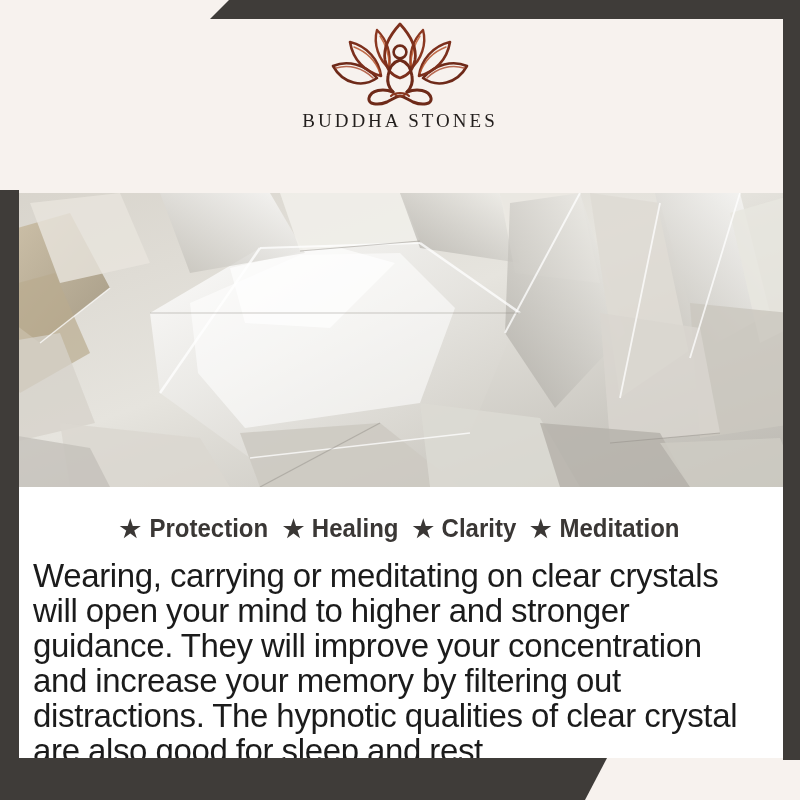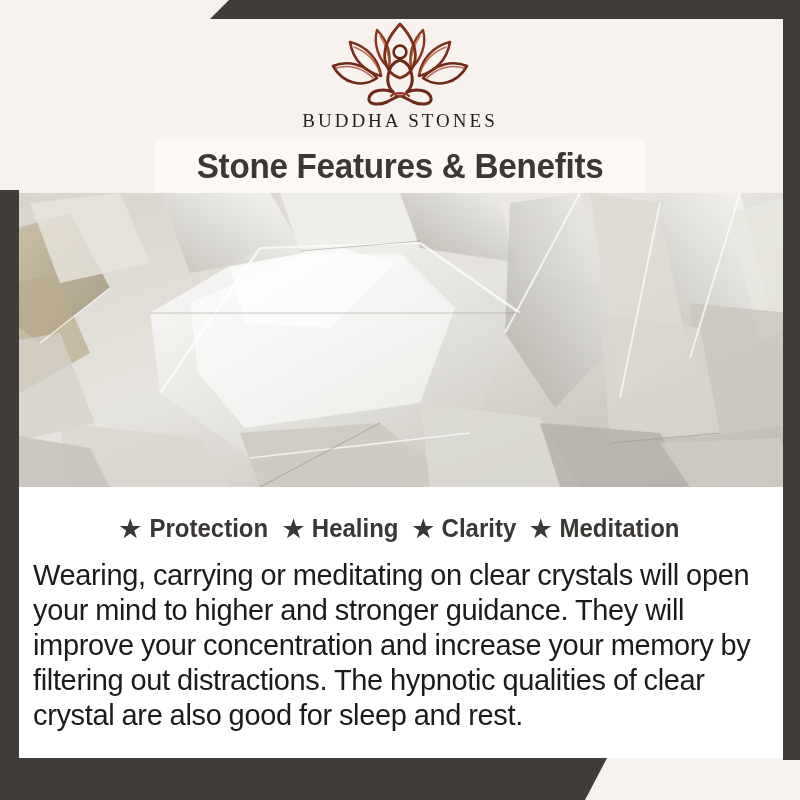--- a/index.html
+++ b/index.html
@@ -123,21 +123,21 @@
     font-size:24px;
     color:#3a3735;
     margin-right:6px;
     line-height:1;
   }
   .benefit .blabel { transform:scaleX(0.96); }
 
   .paragraph {
     position:absolute; top:558px; left:33px; width:720px;
     z-index:3;
-    font-size:29px;
+    font-size:33px;
     line-height:35px;
     color:#1b1b1b;
     font-weight:normal;
     letter-spacing:-0.35px;
     text-align:left;
     word-spacing:-0.5px;
   }
 </style>
 </head>
 <body>
@@ -252,23 +252,20 @@
           <path d="M68,70 C58,66 46,68 44,76 C43,82 52,84 62,80 C68,77 72,74 75,74 C78,74 82,77 88,80 C98,84 107,82 106,76 C104,68 92,66 82,70" stroke="#6e2a19" stroke-width="3.0" fill="none"></path>
 
           <path d="M66,74 C70,70 80,70 84,74" stroke="#8a3720" stroke-width="2.2" fill="none"></path>
           <path d="M69,72 C73,75 77,75 81,72" stroke="#8a3720" stroke-width="1.8" fill="none"></path>
         </g>
       </svg>
       <div class="logo-word">BUDDHA STONES</div>
     </div>
   </div>
 
-  <div class="title-band">
-    <div class="title-text">Stone Features &amp; Benefits</div>
-  </div>
 
 
   <div class="body-panel"></div>
 
   <div class="benefits">
     <div class="benefit">
       <span class="star">★</span>
       <span class="blabel">Protection</span>
     </div>
     <div class="benefit">

